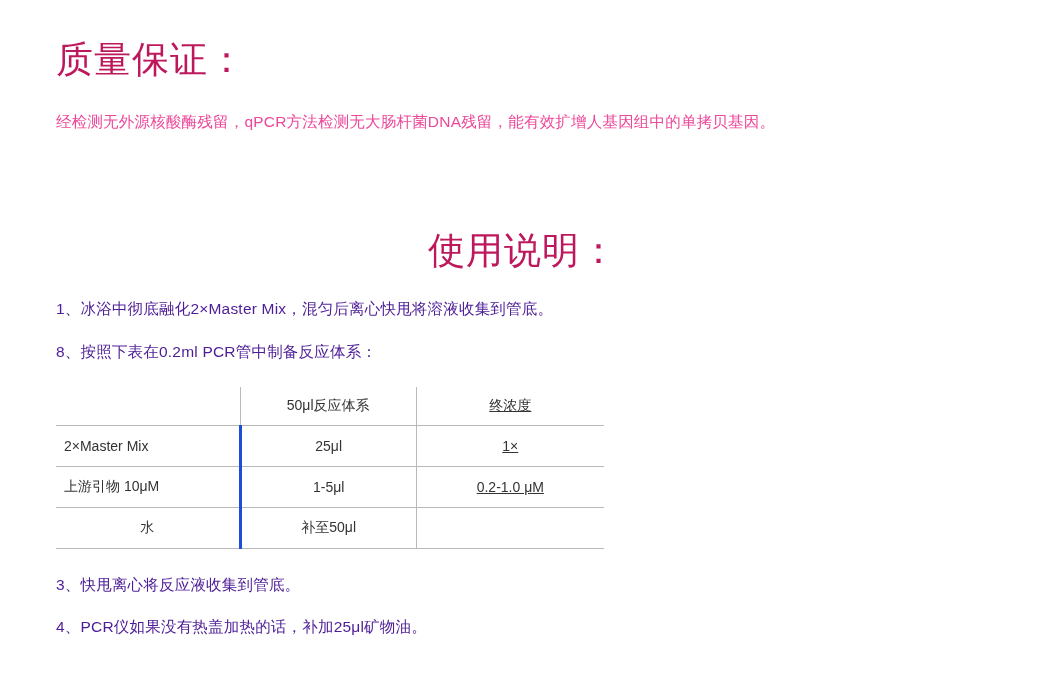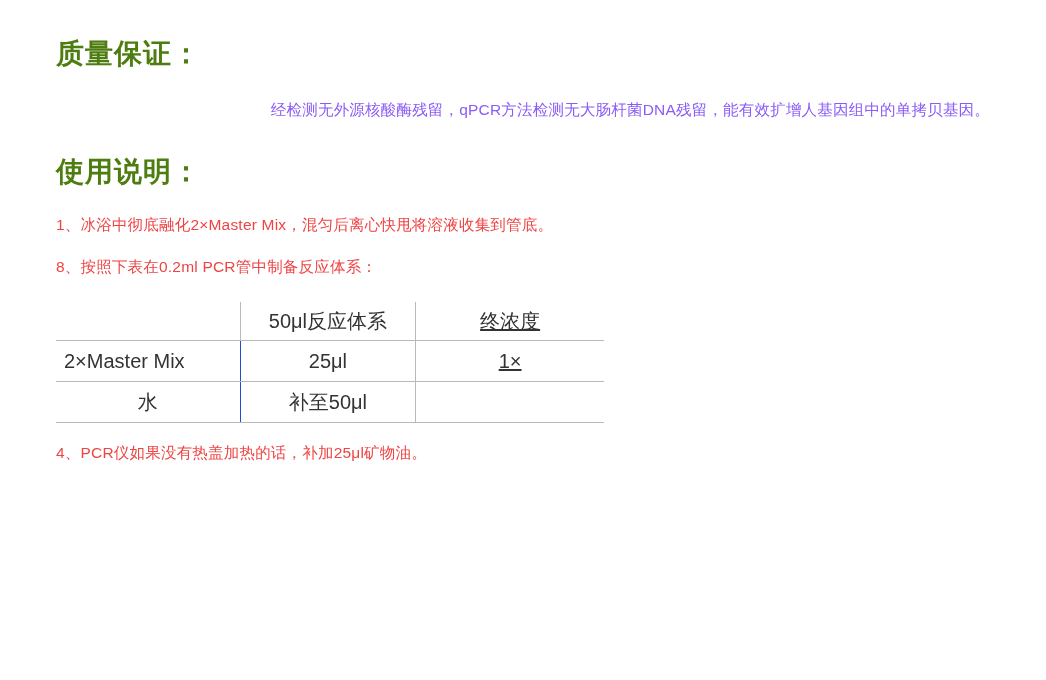--- a/index.html
+++ b/index.html
@@ -15,79 +15,79 @@
     overflow: hidden;
   }
   .page {
     position: relative;
     width: 1046px;
     height: 680px;
     box-sizing: border-box;
     padding: 28px 56px 0 56px;
   }
   .section-title {
-    color: #4d7c0f;
-    font-size: 28px;
-    font-weight: bold;
+    color: #be185d;
+    font-size: 37px;
+    font-weight: normal;
     letter-spacing: 1px;
     margin: 0;
     padding: 0;
     line-height: 1.3;
   }
   .section-title.first {
     margin-top: 8px;
   }
   .para {
     font-size: 15.5px;
-    color: #8b5cf6;
+    color: #ec4899;
     line-height: 1.6;
     margin: 0;
     letter-spacing: 0.2px;
-    text-align: right;
   }
   .quality-para {
     margin-top: 26px;
   }
   .usage-title {
-    margin-top: 31px;
+    margin-top: 92px;
+    text-align: center;
   }
   .step {
     font-size: 15.5px;
-    color: #ef4444;
+    color: #4c1d95;
     line-height: 1.6;
     letter-spacing: 0.2px;
     margin-top: 22px;
   }
   .step.s2 {
     margin-top: 18px;
   }
   table.recipe {
     border-collapse: collapse;
     margin-top: 22px;
     margin-left: 0px;
     width: 548px;
-    font-size: 20px;
+    font-size: 14px;
     color: #333333;
   }
   table.recipe td, table.recipe th {
     border-bottom: 1px solid #b9b9b9;
     padding: 0;
     font-weight: normal;
     text-align: center;
     vertical-align: middle;
     height: 40px;
   }
   table.recipe th {
     height: 38px;
   }
   table.recipe .c1 {
     width: 178px;
     text-align: left;
     padding-left: 8px;
-    border-right: 1px solid #1d4ed8;
+    border-right: 3px solid #1d4ed8;
   }
   table.recipe .c1.center {
     text-align: center;
     padding-left: 0;
   }
   table.recipe .c2 {
     width: 178px;
     border-right: 1px solid #b9b9b9;
   }
   table.recipe .c3 {
@@ -128,23 +128,29 @@
         <th class="c1"></th>
         <th class="c2">50μl反应体系</th>
         <th class="c3">终浓度</th>
       </tr>
       <tr>
         <td class="c1">2×Master Mix</td>
         <td class="c2">25μl</td>
         <td class="c3">1×</td>
       </tr>
       <tr>
+        <td class="c1">上游引物 10μM</td>
+        <td class="c2">1-5μl</td>
+        <td class="c3">0.2-1.0 μM</td>
+      </tr>
+      <tr>
         <td class="c1 center">水</td>
         <td class="c2">补至50μl</td>
         <td class="c3"></td>
       </tr>
     </tbody>
   </table>
 
+  <p class="step s3">3、快甩离心将反应液收集到管底。</p>
 
   <p class="step s4">4、PCR仪如果没有热盖加热的话，补加25μl矿物油。</p>
 
 </div>
 
 </body></html>

